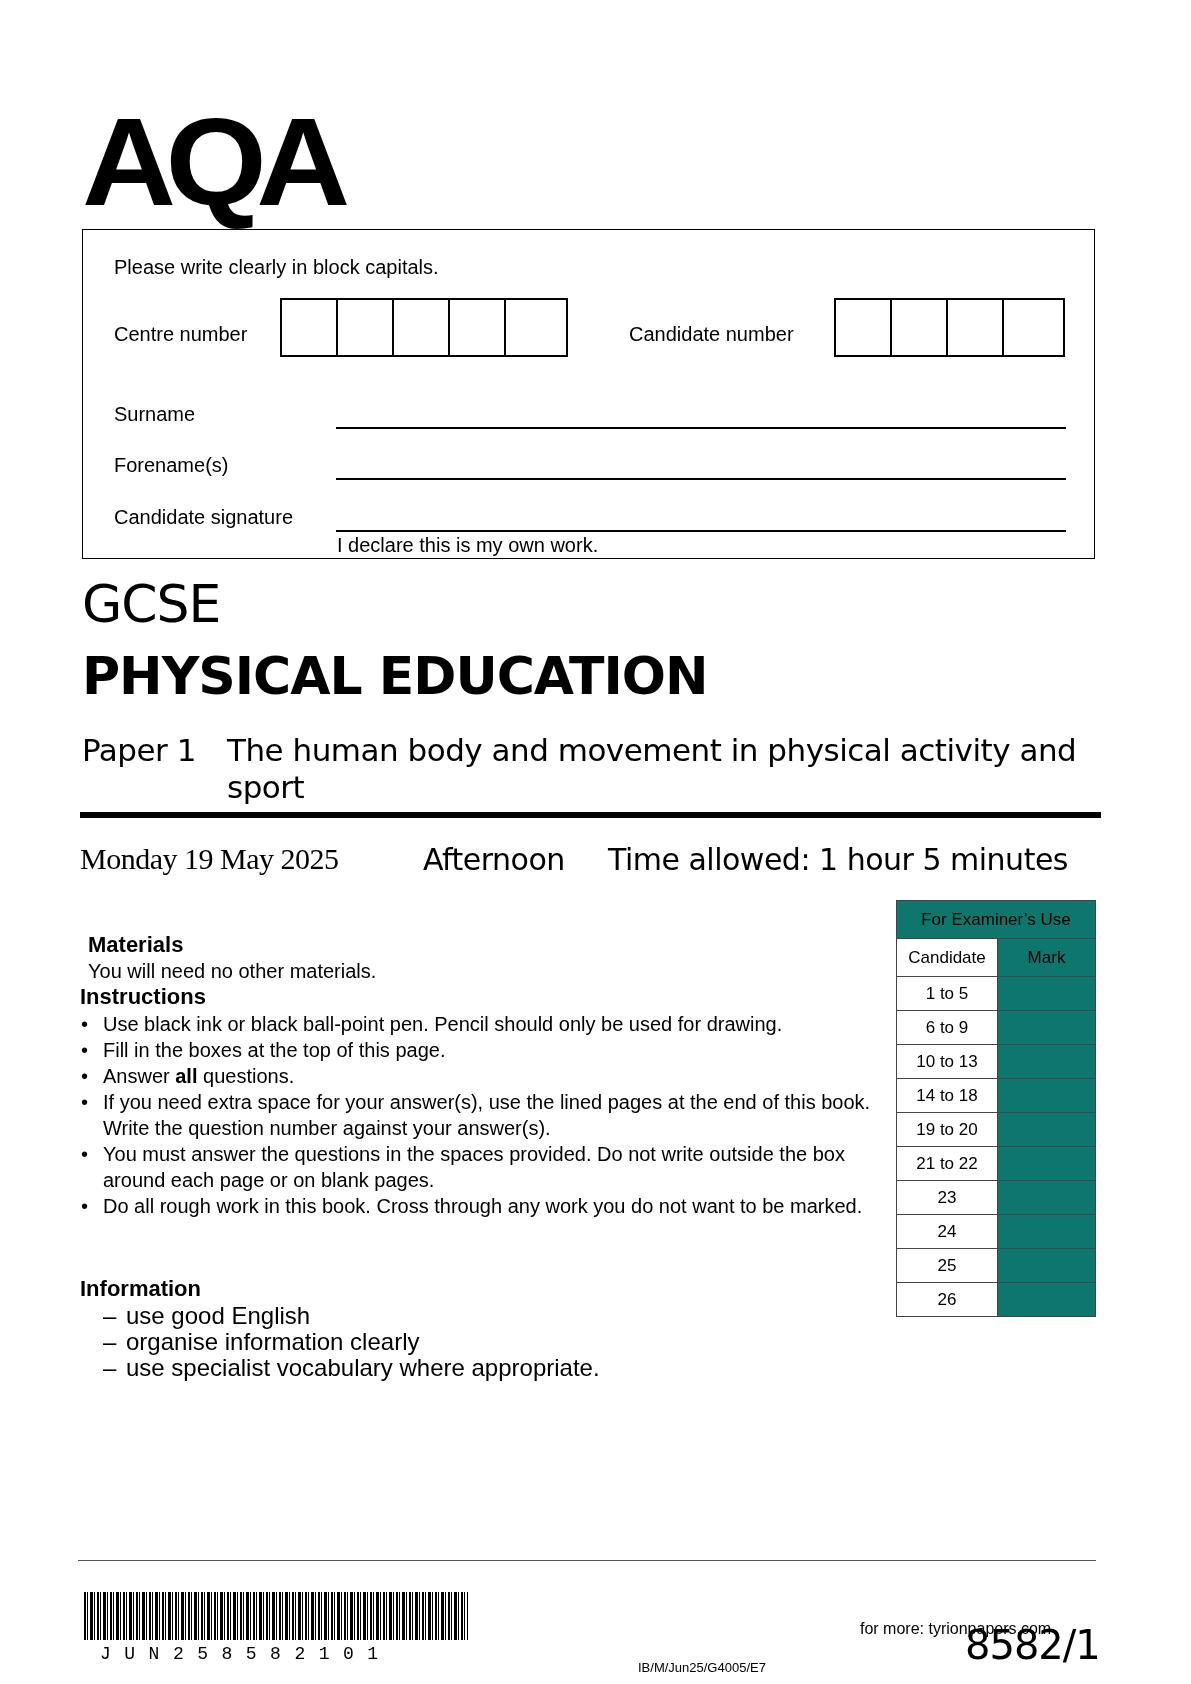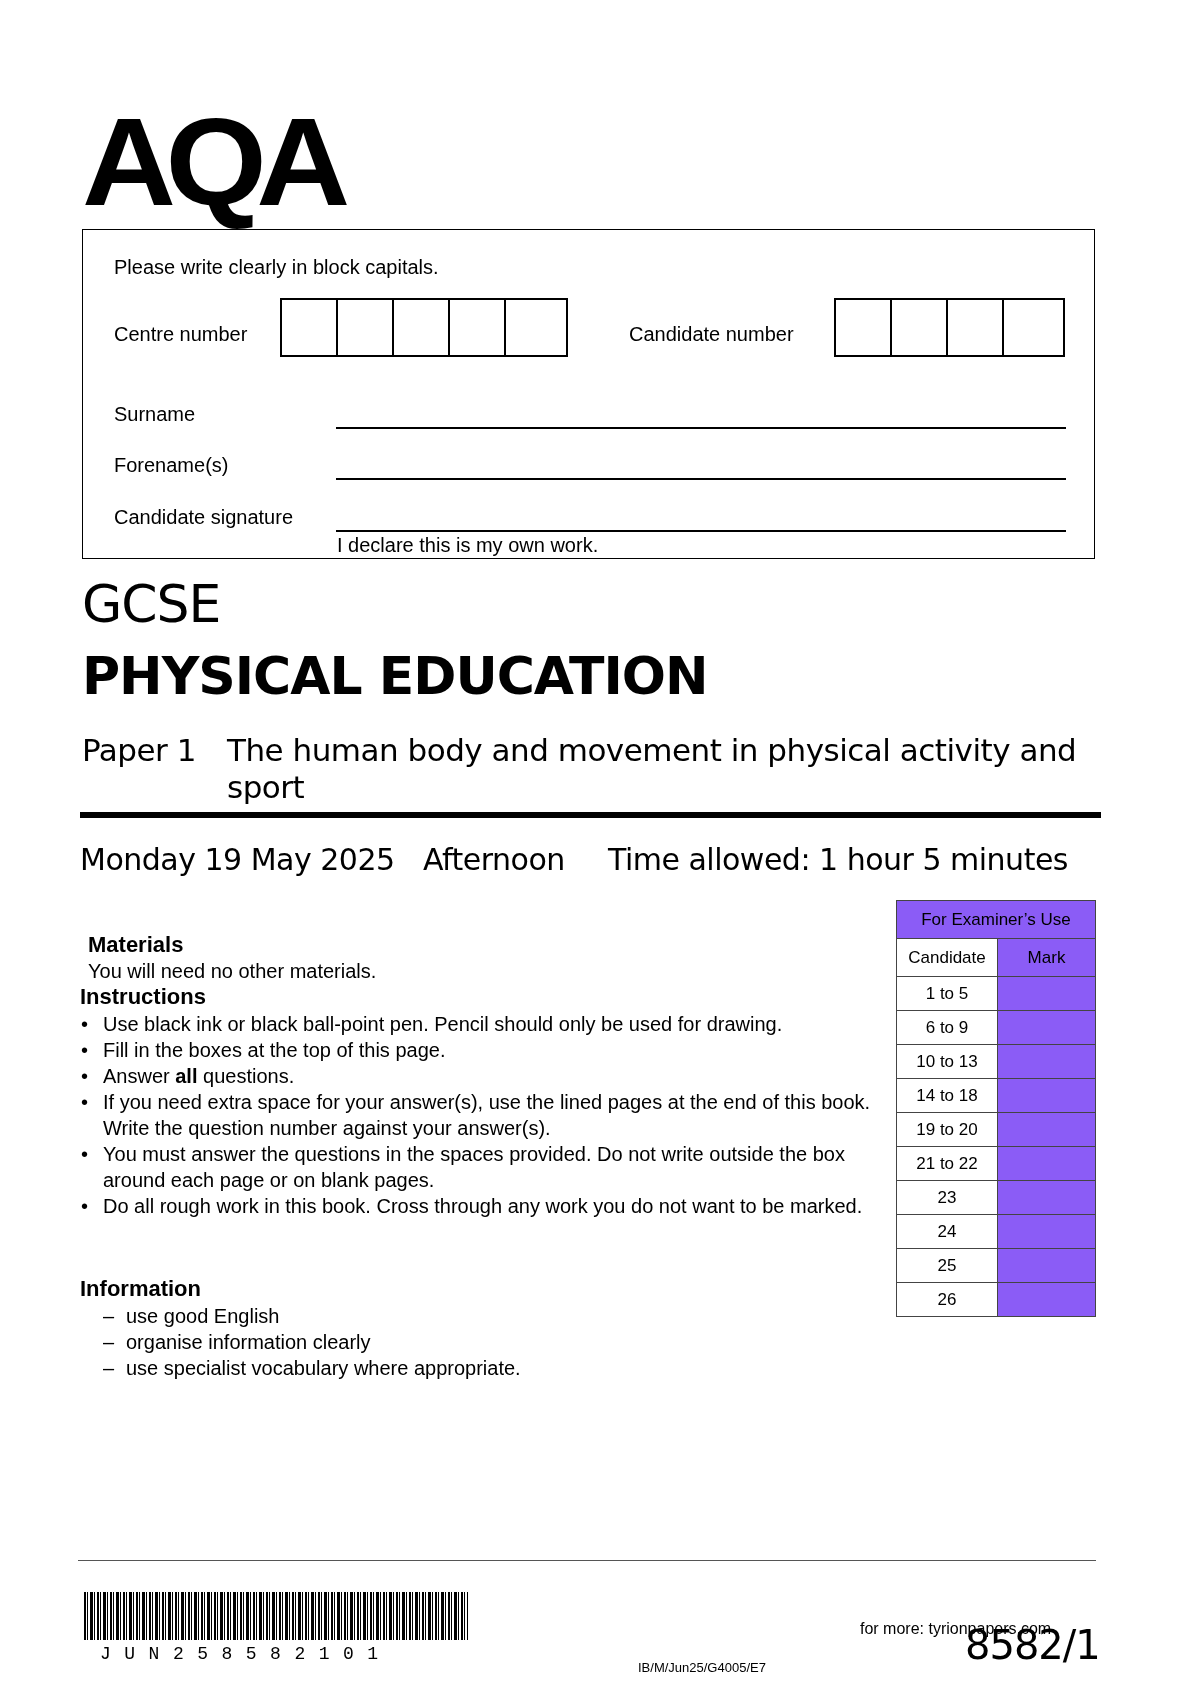--- a/index.html
+++ b/index.html
@@ -19,25 +19,25 @@
   .paper-no{left:82px;top:732px;font-size:31px;font-family:"DejaVu Sans",sans-serif;letter-spacing:-.5px;}
   .paper-title{left:227px;top:732px;width:880px;font-size:31px;line-height:37px;font-family:"DejaVu Sans",sans-serif;letter-spacing:-.5px;}
   .thick{left:80px;top:812px;width:1021px;height:6px;background:#000;}
   .dateline{top:842px;font-size:30px;font-family:"DejaVu Sans",sans-serif;letter-spacing:-.5px;}
   .sec-h{font-weight:700;font-size:22px;line-height:1;}
   .txt{font-size:20px;line-height:26px;}
   ul.bul{list-style:none;margin:0;padding:0;}
   ul.bul li{position:relative;padding-left:23px;font-size:20px;line-height:26px;}
   ul.bul li::before{content:"\2022";position:absolute;left:1px;top:0;font-size:20px;}
   ul.dash{list-style:none;margin:0;padding:0;}
-  ul.dash li{position:relative;padding-left:23px;font-size:20px;line-height:26px;}
+  ul.dash li{position:relative;padding-left:23px;font-size:24px;line-height:26px;}
   ul.dash li::before{content:"\2013";position:absolute;left:0;}
   table.exam{border-collapse:collapse;font-size:17px;}
   table.exam td{border:1px solid #444;text-align:center;height:33px;padding:0;}
-  table.exam .shade{background:#8b5cf6;}
+  table.exam .shade{background:#0f766e;}
   table.exam .total td{border:3px solid #000;font-weight:700;font-size:19px;height:38px;}
   .rule{left:78px;top:1560px;width:1018px;height:0;border-top:1.5px solid #555;}
   .barcode{left:84px;top:1592px;width:384px;height:48px;
     background:repeating-linear-gradient(90deg,#000 0 2px,#fff 2px 3px,#000 3px 4px,#fff 4px 6px,#000 6px 9px,#fff 9px 10px,#000 10px 11px,#fff 11px 13px);}
   .bcode-text{left:100px;top:1644px;font-family:"Liberation Mono",monospace;font-size:18px;letter-spacing:13.5px;}
   .ref{left:638px;top:1660px;font-size:13px;}
   .more{left:860px;top:1620px;font-size:16px;}
   .code{left:965px;top:1622px;font-size:40px;font-family:"DejaVu Sans",sans-serif;letter-spacing:-1px;}
 </style>
 </head>
@@ -74,21 +74,21 @@
 <div class="abs lbl" style="left:114px;top:507px;">Candidate signature</div>
 <div class="abs wline" style="left:336px;top:530px;"></div>
 <div class="abs lbl" style="left:337px;top:535px;">I declare this is my own work.</div>
 
 <div class="abs gcse">GCSE</div>
 <div class="abs pe">PHYSICAL EDUCATION</div>
 <div class="abs paper-no">Paper 1</div>
 <div class="abs paper-title">The human body and movement in physical activity and sport</div>
 <div class="abs thick"></div>
 
-<div class="abs dateline" style="left:80px;">Monday 19 May 2025</div>
+<div class="abs dateline" style="left:80px;font-family:Liberation Serif, serif;">Monday 19 May 2025</div>
 <div class="abs dateline" style="left:423px;">Afternoon</div>
 <div class="abs dateline" style="left:608px;">Time allowed: 1 hour 5 minutes</div>
 
 <div class="abs" style="left:88px;top:906px;width:800px;margin-top:28px;">
   <div class="sec-h">Materials</div>
   <div class="txt" style="margin-top:2px;">You will need no other materials.</div>
 </div>
 
 <div class="abs" style="left:80px;top:986px;width:800px;">
   <div class="sec-h" style="margin-bottom:3px;">Instructions</div>

